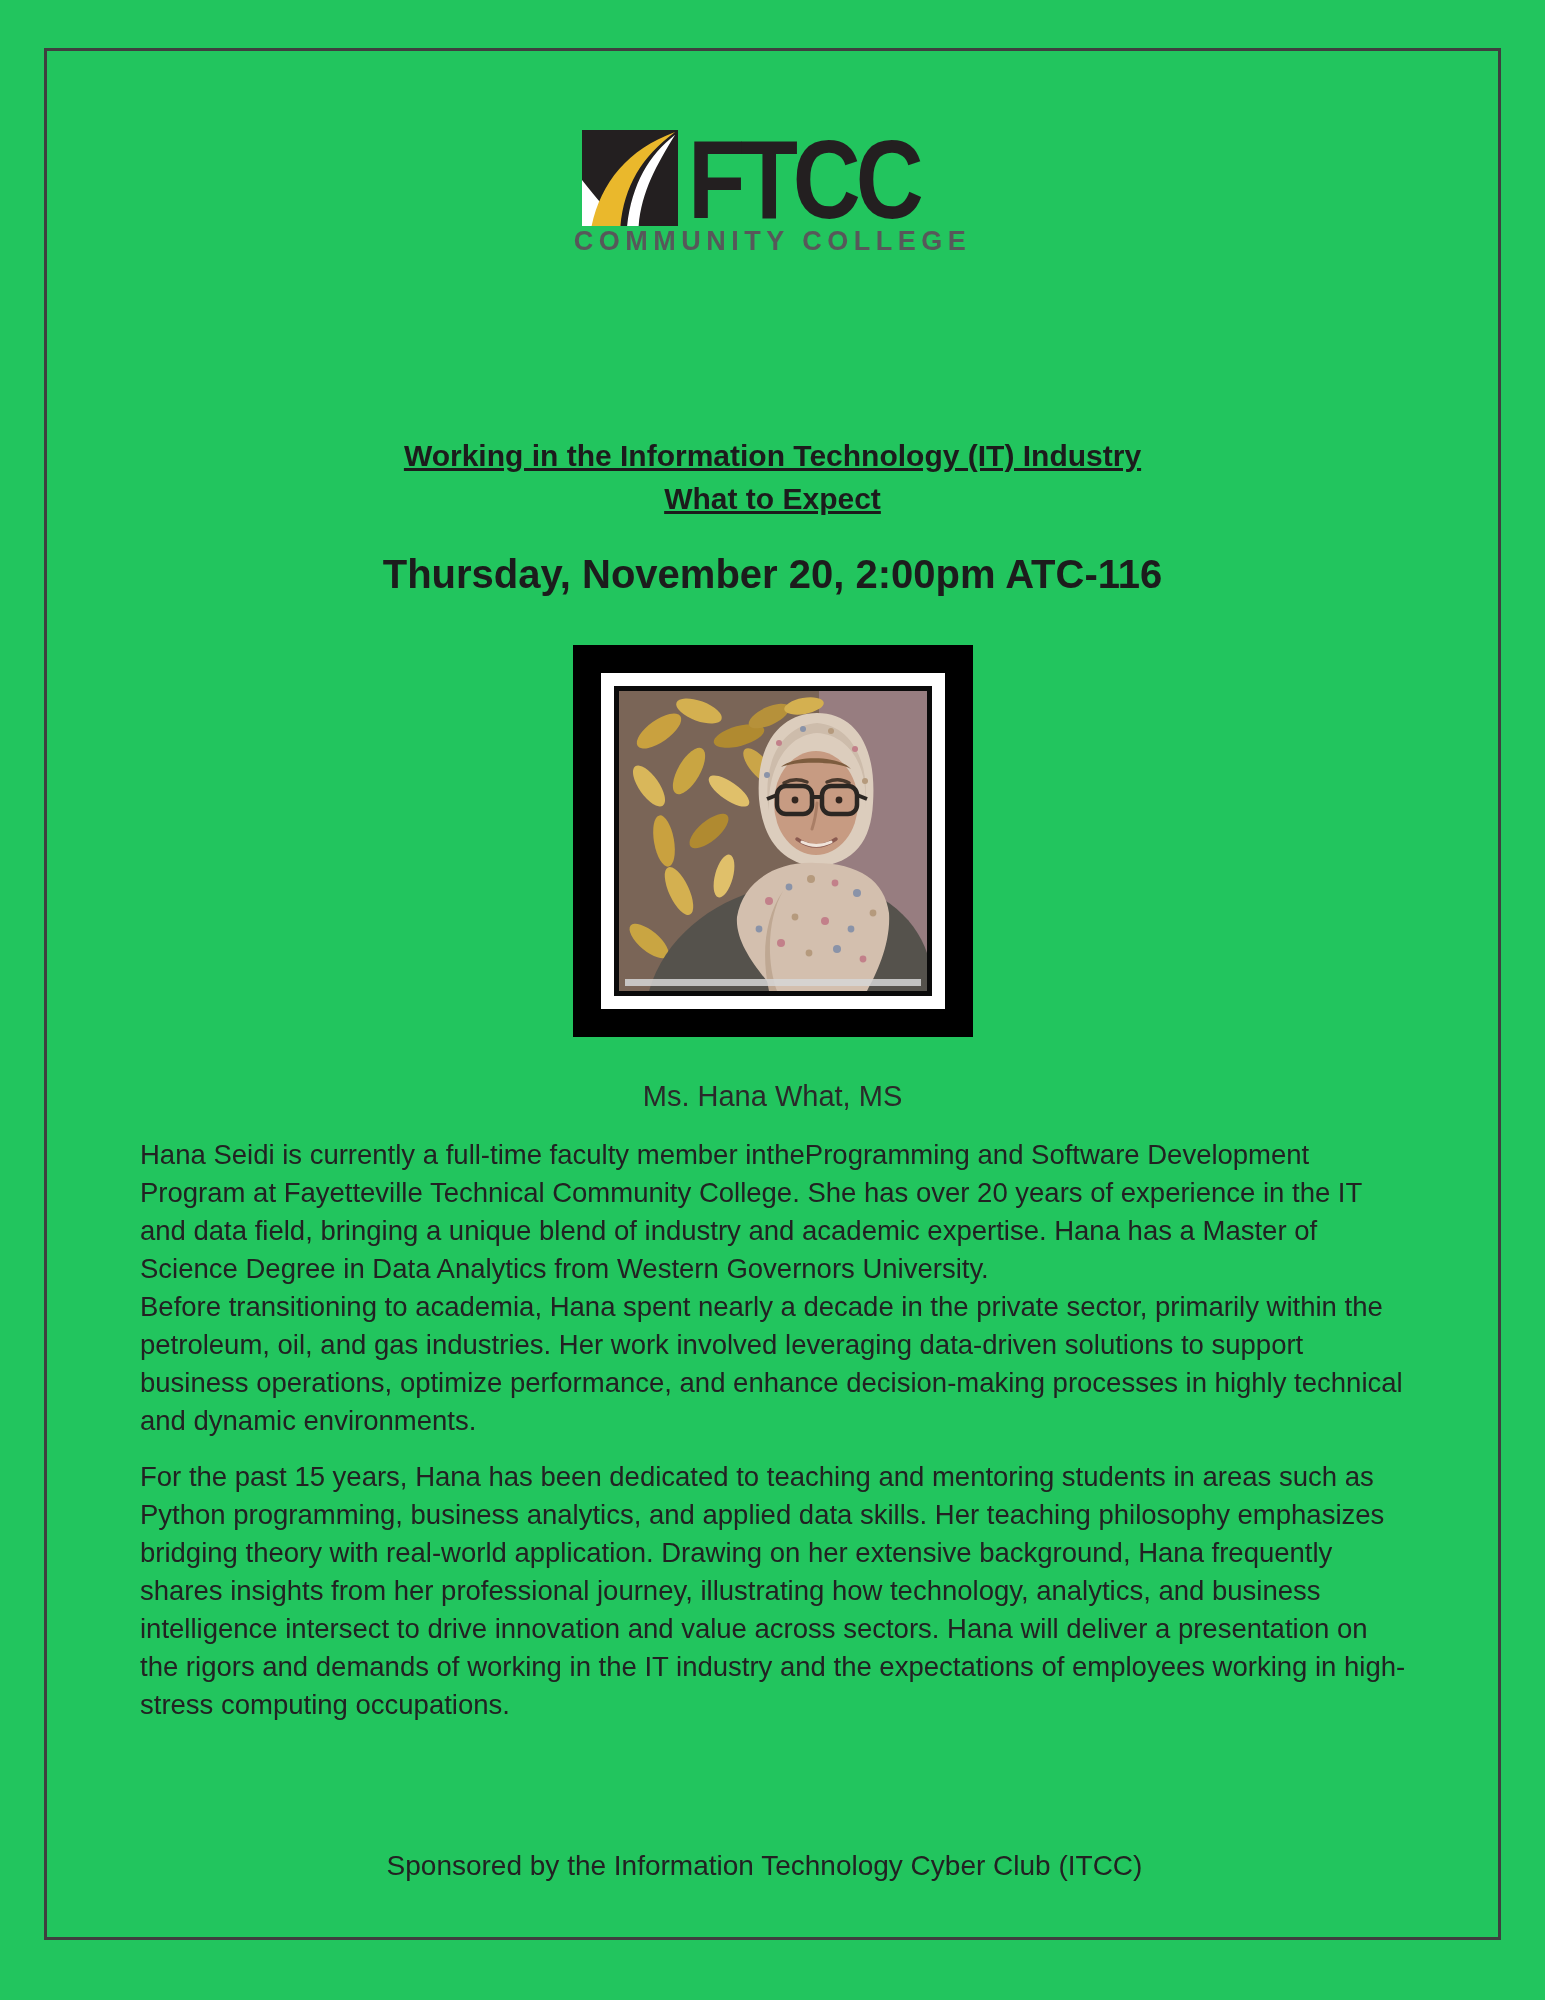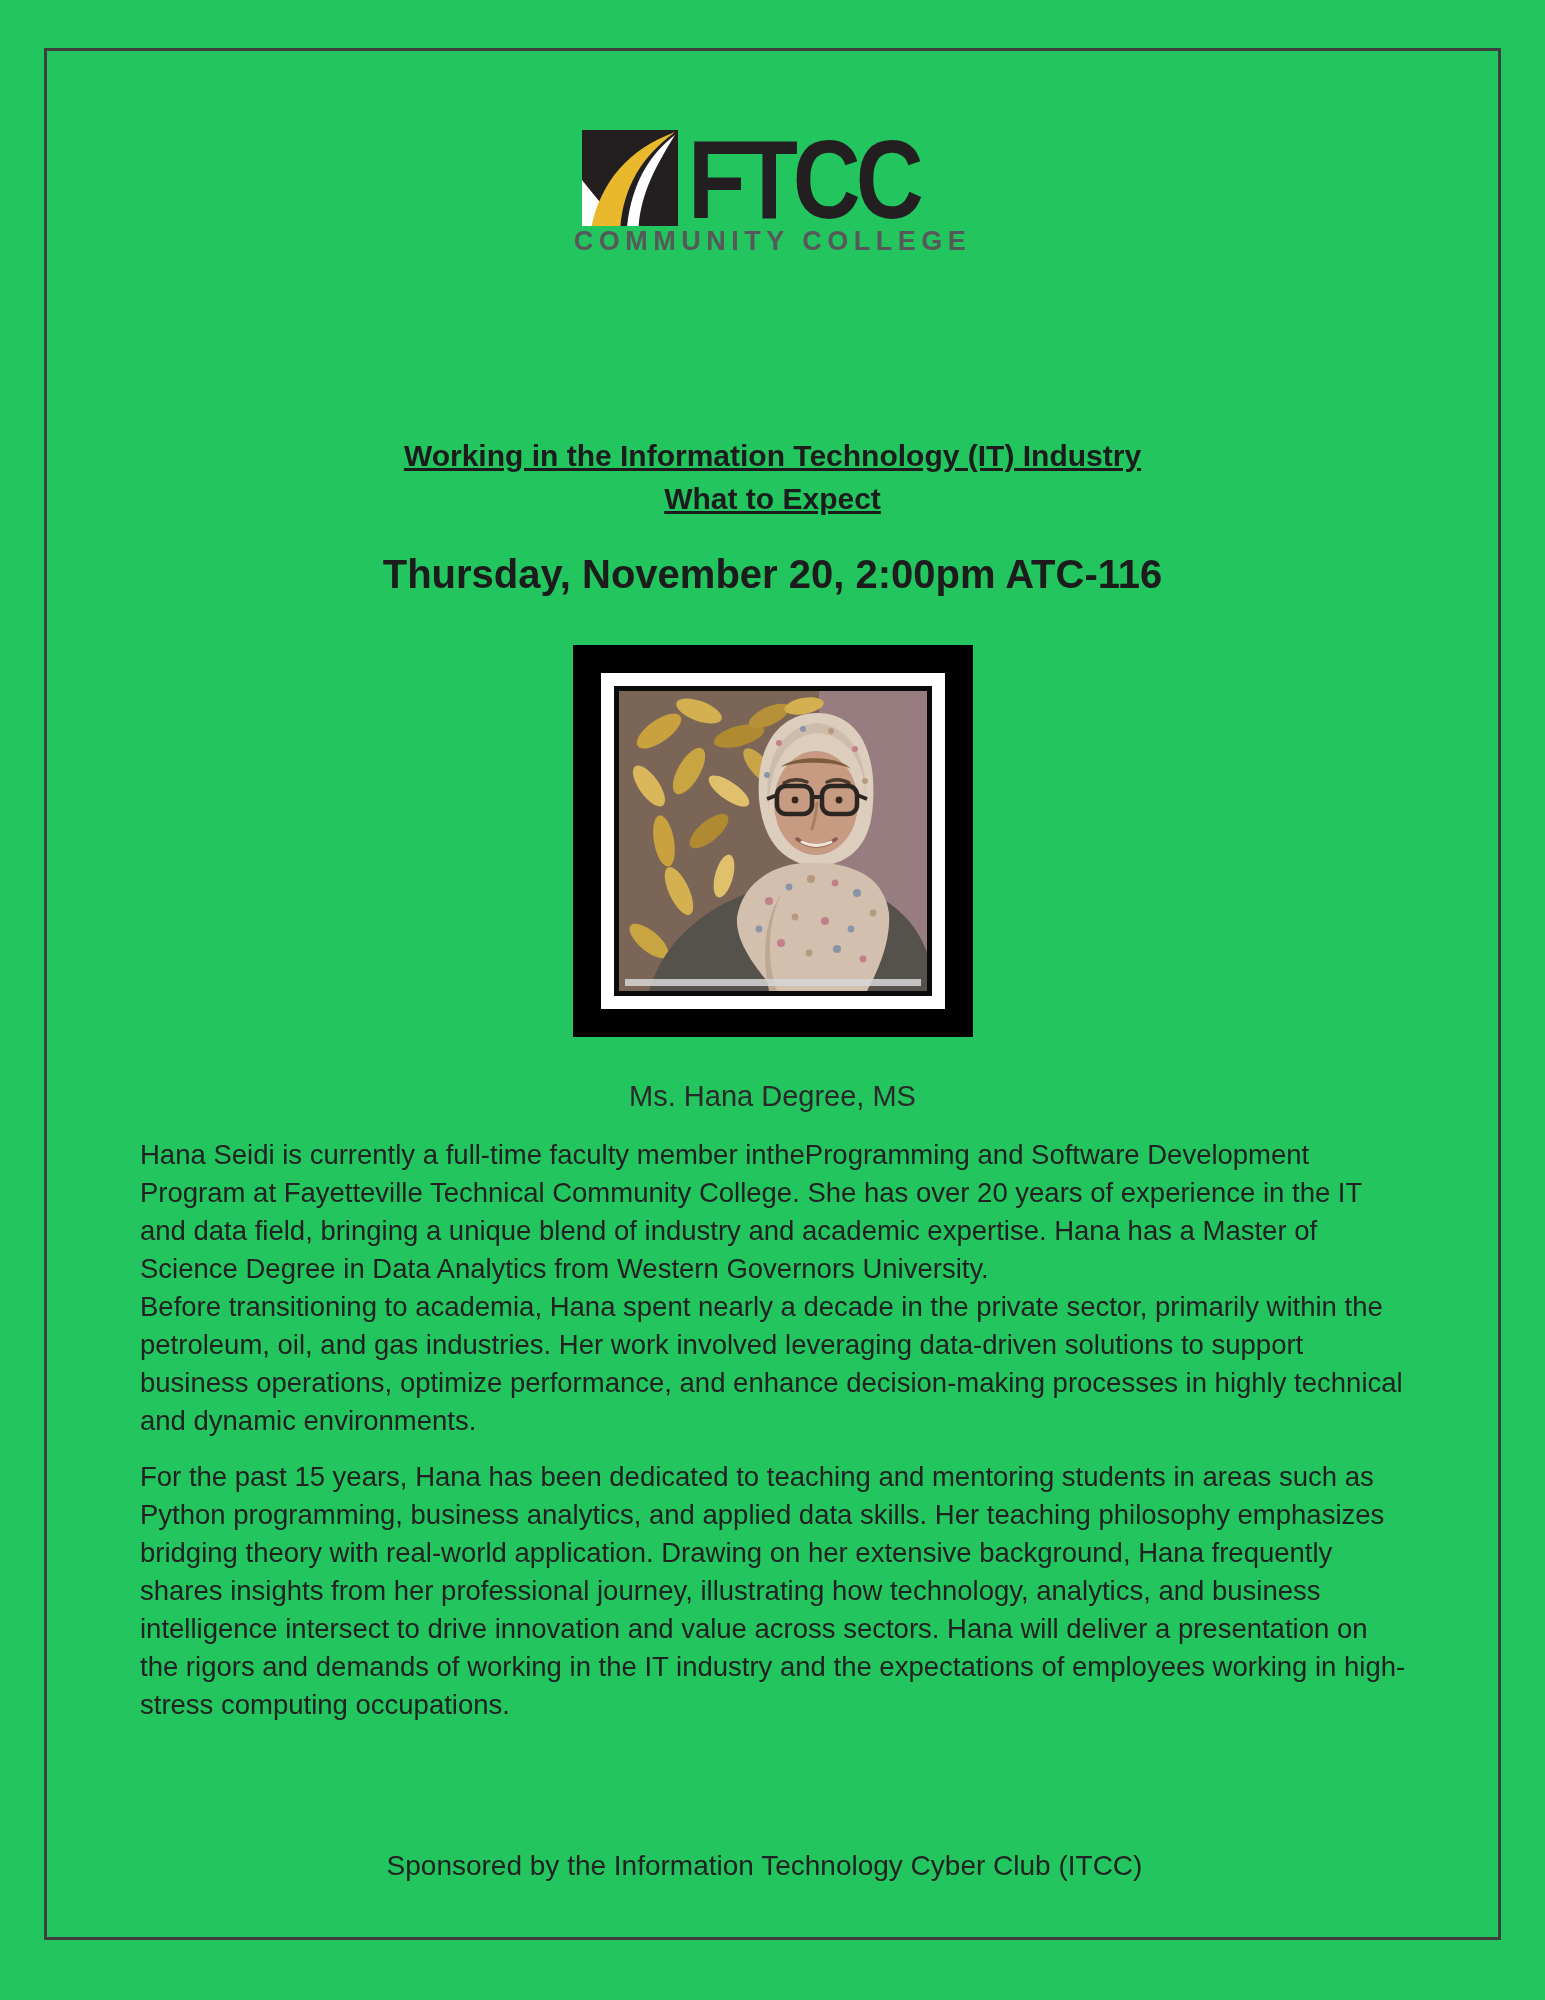--- a/index.html
+++ b/index.html
@@ -198,21 +198,21 @@
             <circle cx="236" cy="58" r="3" fill="#c2808a"></circle>
             <circle cx="148" cy="84" r="3" fill="#8a93a8"></circle>
             <circle cx="246" cy="90" r="3" fill="#b59a7d"></circle>
           </g>
 
           <rect x="6" y="288" width="296" height="7" fill="#d6d6d6" opacity="0.85"></rect>
         </svg>
       </div>
     </div>
   </div>
-  <div class="photo-caption">Ms. Hana Degree, MS</div>
+  <div class="photo-caption">Ms. Hana What, MS</div>
 
   <div class="body-text">
     <p class="p1">Hana Seidi is currently a full-time faculty member intheProgramming and Software Development Program at Fayetteville Technical Community College. She has over 20 years of experience in the IT and data field, bringing a unique blend of industry and academic expertise. Hana has a Master of Science Degree in Data Analytics from Western Governors University.</p>
     <p class="p2">Before transitioning to academia, Hana spent nearly a decade in the private sector, primarily within the petroleum, oil, and gas industries. Her work involved leveraging data-driven solutions to support business operations, optimize performance, and enhance decision-making processes in highly technical and dynamic environments.</p>
     <p class="p3">For the past 15 years, Hana has been dedicated to teaching and mentoring students in areas such as Python programming, business analytics, and applied data skills. Her teaching philosophy emphasizes bridging theory with real-world application. Drawing on her extensive background, Hana frequently shares insights from her professional journey, illustrating how technology, analytics, and business intelligence intersect to drive innovation and value across sectors. Hana will deliver a presentation on the rigors and demands of working in the IT industry and the expectations of employees working in high-stress computing occupations.</p>
   </div>
 
   <div class="footer">Sponsored by the Information Technology Cyber Club (ITCC)</div>
 </div>
 

